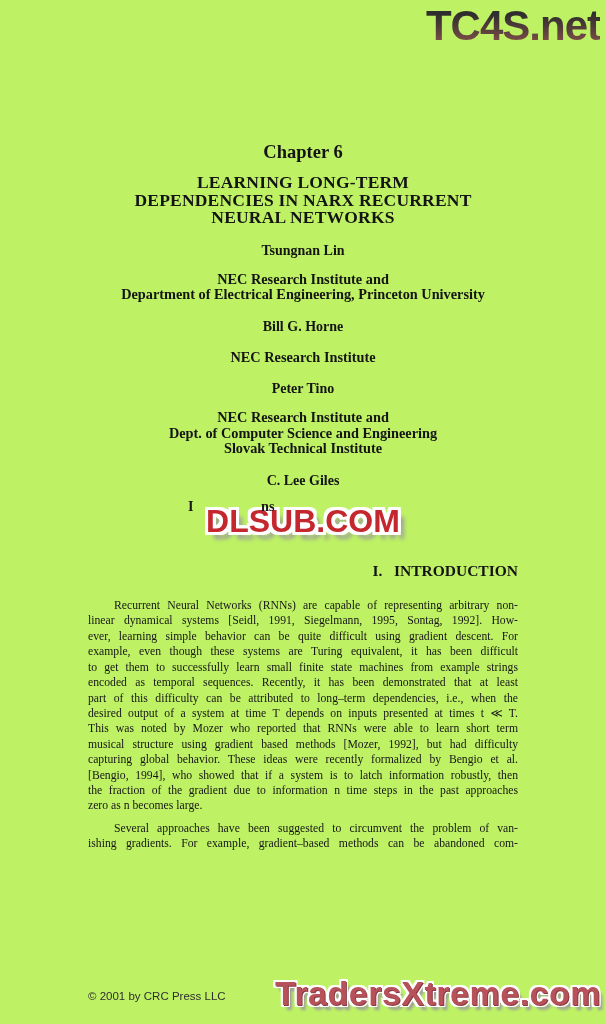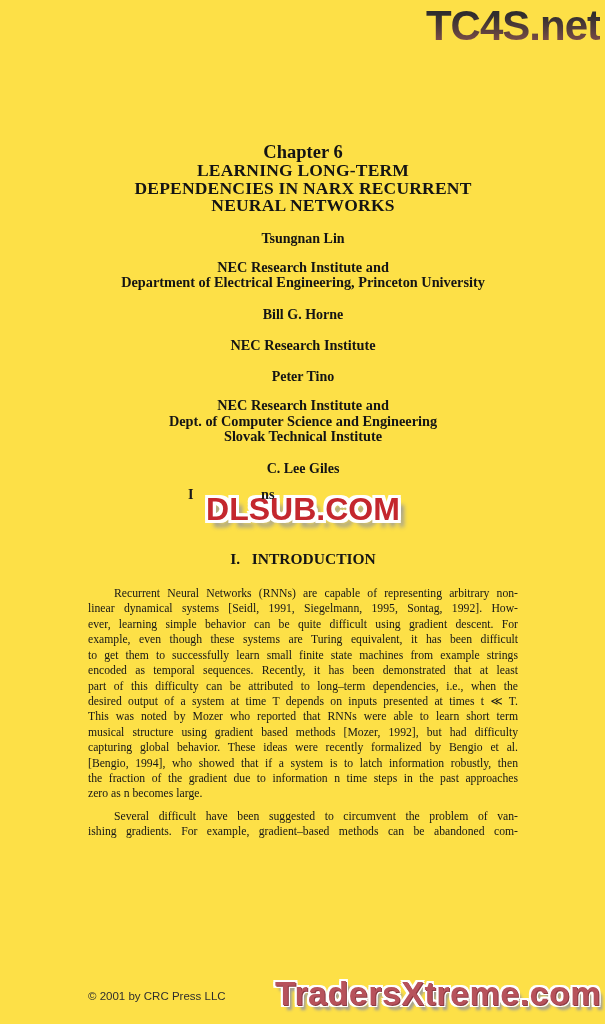--- a/index.html
+++ b/index.html
@@ -1,20 +1,20 @@
 <!DOCTYPE html>
 <html><head>
 <meta charset="utf-8">
 <style>
   html, body { margin: 0; padding: 0; background: #e8e8e8; }
   .page {
     position: relative;
     width: 605px;
     height: 1024px;
-    background: #fde047;
+    background: #bef264;
     overflow: hidden;
     font-family: "Liberation Serif", serif;
     color: #141414;
   }
 
   
   .top-logo {
     position: absolute;
     top: 2px;
     right: 5px;
@@ -36,21 +36,21 @@
     width: 430px;
     text-align: center;
   }
 
   .chapter-label {
     margin-top: 13px;
     font-size: 18.5px;
     font-weight: bold;
     line-height: 19px;
   }
-  .chapter-title { }
+  .chapter-title { margin-top: 12px; }
   .chapter-title .title-line {
     font-size: 17.5px;
     font-weight: bold;
     line-height: 17.5px;
     letter-spacing: 0.2px;
   }
 
   .author-name {
     font-size: 14px;
     font-weight: bold;
@@ -99,20 +99,21 @@
   }
   .wm-frag-i  { left: 100px; }
   .wm-frag-ns { left: 173px; }
 
   .section-heading {
     margin-top: 12px;
     font-size: 15.5px;
     font-weight: bold;
     line-height: 16px;
     white-space: pre;
+    text-align: right;
   }
 
   
   .para { margin-top: 19px; text-align: left; }
   .para2 { margin-top: 7px; }
   .body-line {
     font-size: 11.7px;
     line-height: 15.4px;
     text-align: justify;
     text-align-last: justify;
@@ -204,21 +205,21 @@
         <div class="body-line">desired output of a system at time T depends on inputs presented at times t ≪ T.</div>
         <div class="body-line">This was noted by Mozer who reported that RNNs were able to learn short term</div>
         <div class="body-line">musical structure using gradient based methods [Mozer, 1992], but had difficulty</div>
         <div class="body-line">capturing global behavior. These ideas were recently formalized by Bengio et al.</div>
         <div class="body-line">[Bengio, 1994], who showed that if a system is to latch information robustly, then</div>
         <div class="body-line">the fraction of the gradient due to information n time steps in the past approaches</div>
         <div class="body-line">zero as n becomes large.</div>
       </div>
 
     <div class="para para2">
-        <div class="body-line">Several difficult have been suggested to circumvent the problem of van-</div>
+        <div class="body-line">Several approaches have been suggested to circumvent the problem of van-</div>
         <div class="body-line">ishing gradients. For example, gradient–based methods can be abandoned com-</div>
       </div>
 
   </div>
 
   <div class="footer-copyright">© 2001 by CRC Press LLC</div>
 
   <div class="bottom-logo">TradersXtreme.com</div>
 
 </div>

